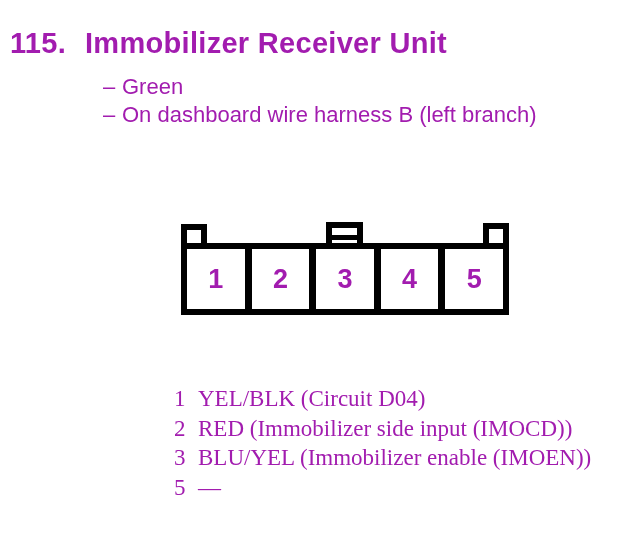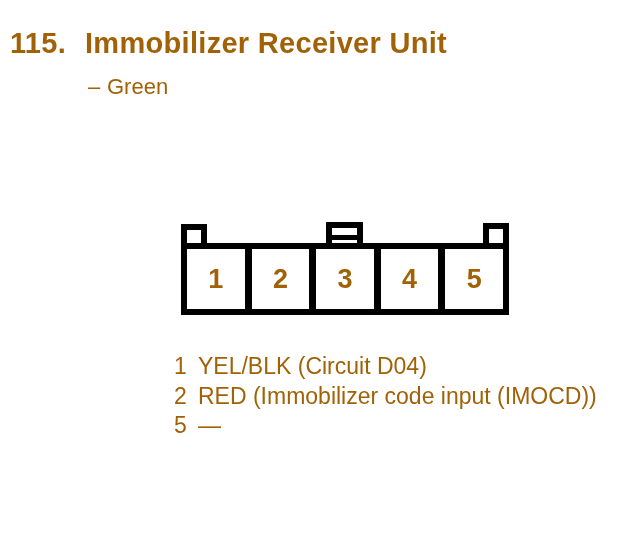--- a/index.html
+++ b/index.html
@@ -2,21 +2,21 @@
 <html><head>
 <meta charset="utf-8">
 <style>
   * { margin: 0; padding: 0; box-sizing: border-box; }
   html, body { background: #ffffff; }
   .page {
     position: relative;
     width: 640px;
     height: 542px;
     background: #ffffff;
-    color: #a16207;
+    color: #a21caf;
     font-family: "Liberation Sans", sans-serif;
     overflow: hidden;
   }
 
   
   .title {
     position: absolute;
     left: 10px;
     top: 27px;
     font-size: 29px;
@@ -25,21 +25,21 @@
     letter-spacing: 0.3px;
   }
   .title-num {
     display: inline-block;
     width: 75px;
   }
 
   
   .notes {
     position: absolute;
-    left: 88px;
+    left: 103px;
     top: 73px;
     font-size: 22px;
     line-height: 28px;
     white-space: nowrap;
   }
   .note-dash {
     display: inline-block;
     width: 19px;
   }
 
@@ -80,42 +80,46 @@
     right: -6px;
     top: 7px;
     height: 5px;
     background: #000000;
   }
 
   
   .pinout {
     position: absolute;
     left: 174px;
-    top: 352px;
+    top: 384px;
     font-size: 23px;
     line-height: 29.5px;
     white-space: nowrap;
+    font-family: Liberation Serif, serif;
   }
   .pin-num {
     display: inline-block;
     width: 24px;
   }
 </style>
 </head>
 <body>
 
 <div class="page">
 
   <div class="title">
     <span class="title-num">115.</span><span class="title-text">Immobilizer Receiver Unit</span>
   </div>
 
   <div class="notes">
     <div class="note-line">
       <span class="note-dash">–</span><span class="note-text">Green</span>
+    </div>
+    <div class="note-line">
+      <span class="note-dash">–</span><span class="note-text">On dashboard wire harness B (left branch)</span>
     </div>
   </div>
 
   <div class="connector">
     <div class="tab tab-left"></div>
     <div class="tab tab-center">
       <div class="tab-bar"></div>
     </div>
     <div class="tab tab-right"></div>
     <div class="connector-body">
@@ -125,20 +129,23 @@
       <div class="cavity">4</div>
       <div class="cavity">5</div>
     </div>
   </div>
 
   <div class="pinout">
     <div class="pin-row">
       <span class="pin-num">1</span><span class="pin-desc">YEL/BLK (Circuit D04)</span>
     </div>
     <div class="pin-row">
-      <span class="pin-num">2</span><span class="pin-desc">RED (Immobilizer code input (IMOCD))</span>
+      <span class="pin-num">2</span><span class="pin-desc">RED (Immobilizer side input (IMOCD))</span>
+    </div>
+    <div class="pin-row">
+      <span class="pin-num">3</span><span class="pin-desc">BLU/YEL (Immobilizer enable (IMOEN))</span>
     </div>
     <div class="pin-row">
       <span class="pin-num">5</span><span class="pin-desc">—</span>
     </div>
   </div>
 
 </div>
 
 </body></html>

